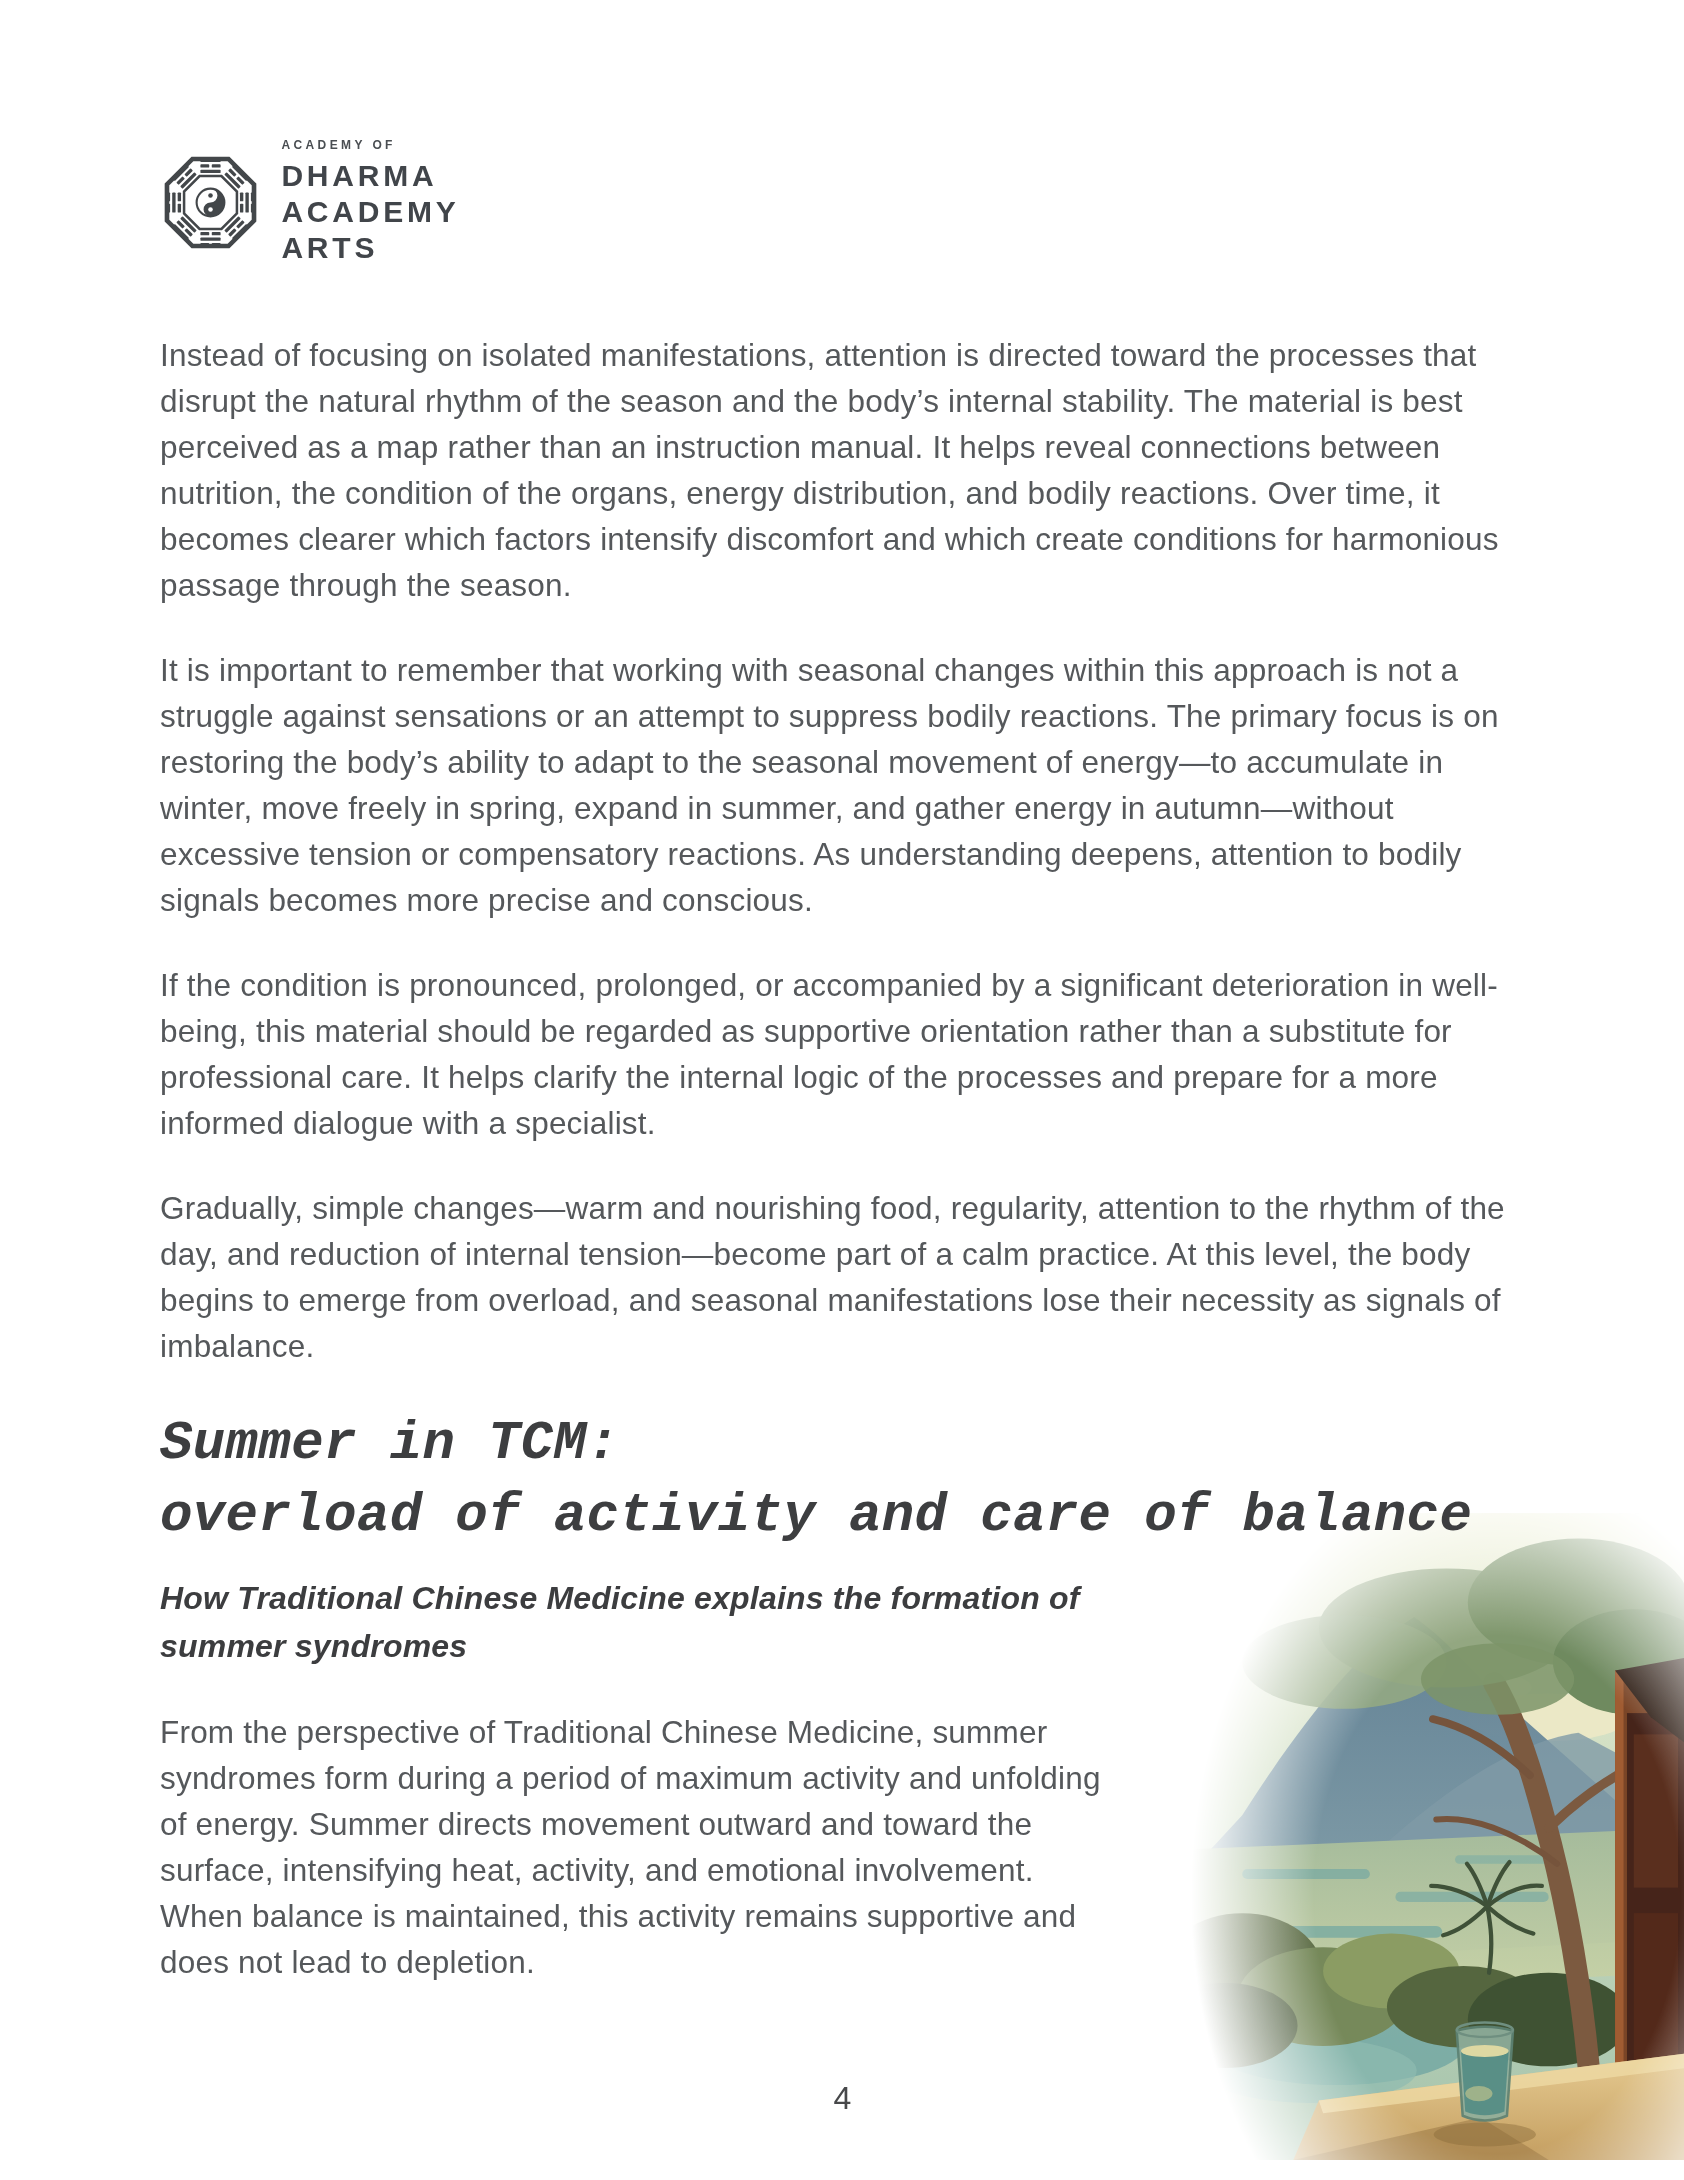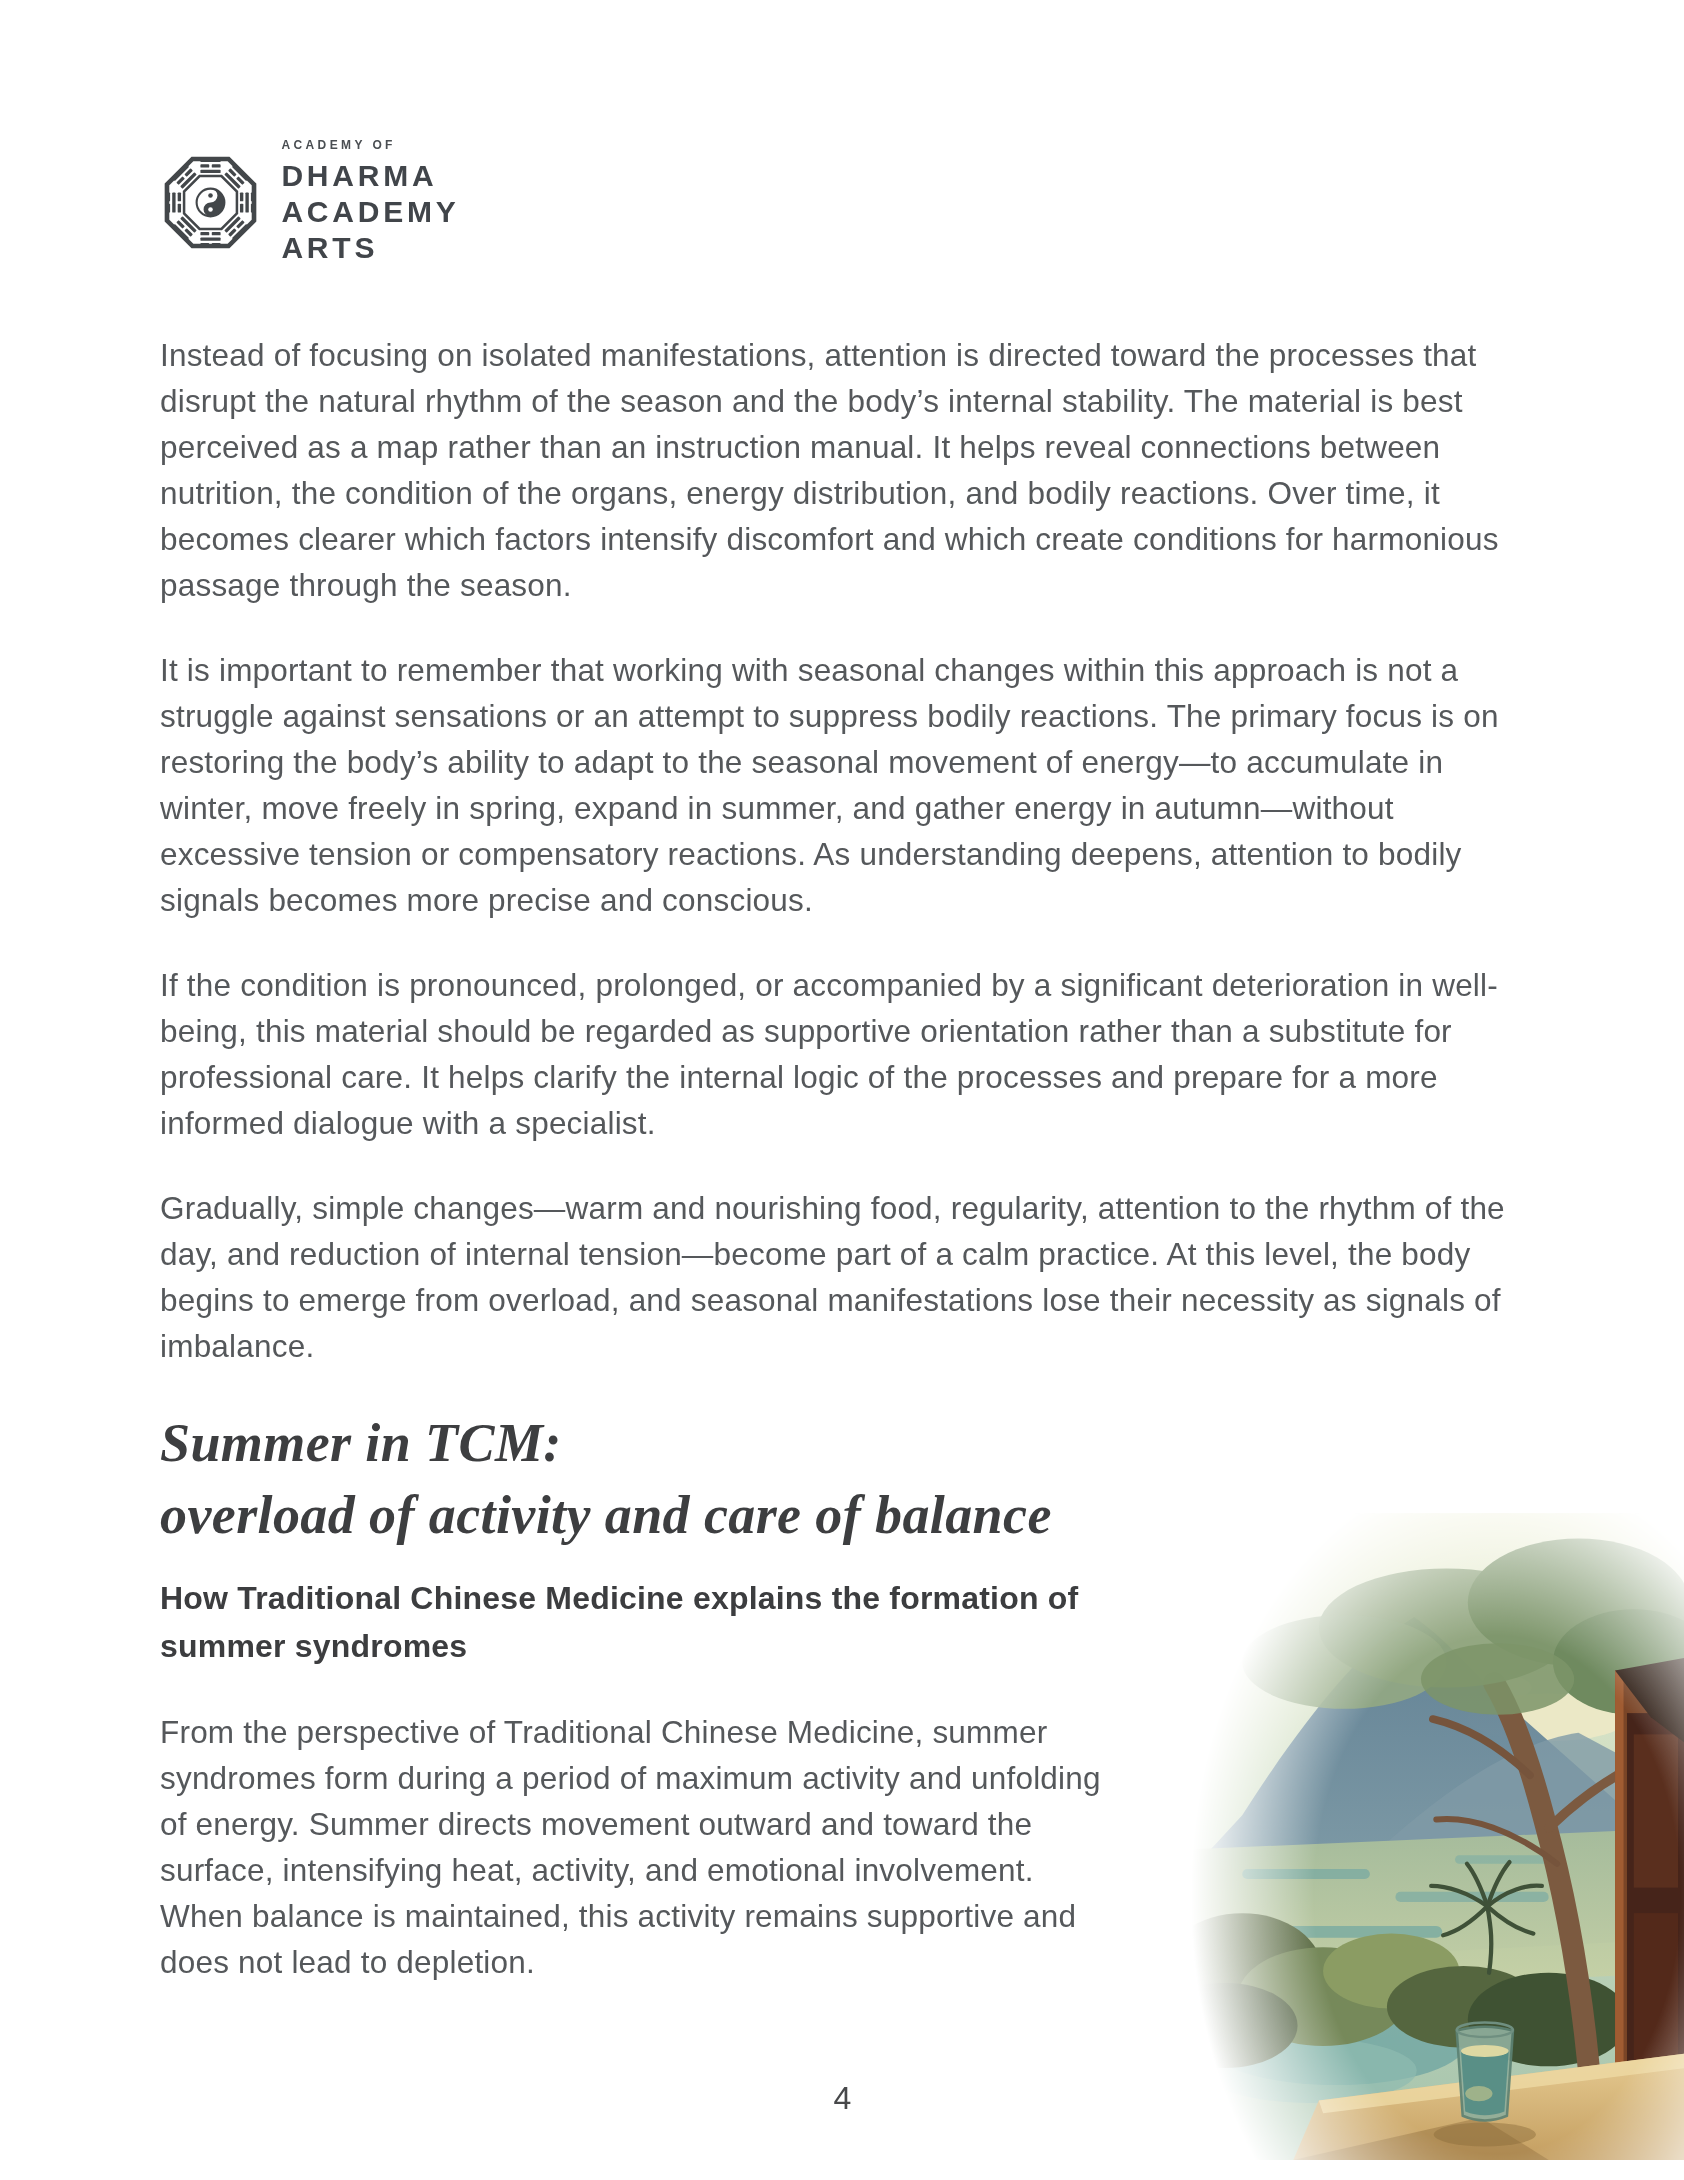--- a/index.html
+++ b/index.html
@@ -50,37 +50,37 @@
     line-height: 46px;
     letter-spacing: 0.2px;
     font-weight: 400;
   }
   .content p { margin: 0 0 39px 0; }
   .para-wrapped { width: 954px; }
 
   h1.script-heading {
     margin: 22px 0 22px 0;
     color: #3d3e40;
-    font-family: Liberation Serif, serif;
+    font-family: Liberation Mono, monospace;
     font-style: italic;
     font-weight: 700;
     font-size: 54px;
     line-height: 1.33;
     letter-spacing: 0.4px;
   }
   h1.script-heading span { display: block; }
 
   h2.sub-heading {
     margin: 0 0 39px 0;
     color: #3c3d3f;
     font-size: 32px;
     font-weight: 700;
     line-height: 1.5;
   }
-  h2.sub-heading span { display: block; }
+  h2.sub-heading span { display: block; font-style: italic; }
 
   
   .page-number {
     position: absolute;
     bottom: 43px;
     left: 0;
     width: 100%;
     text-align: center;
     font-size: 32px;
     color: #47484a;

